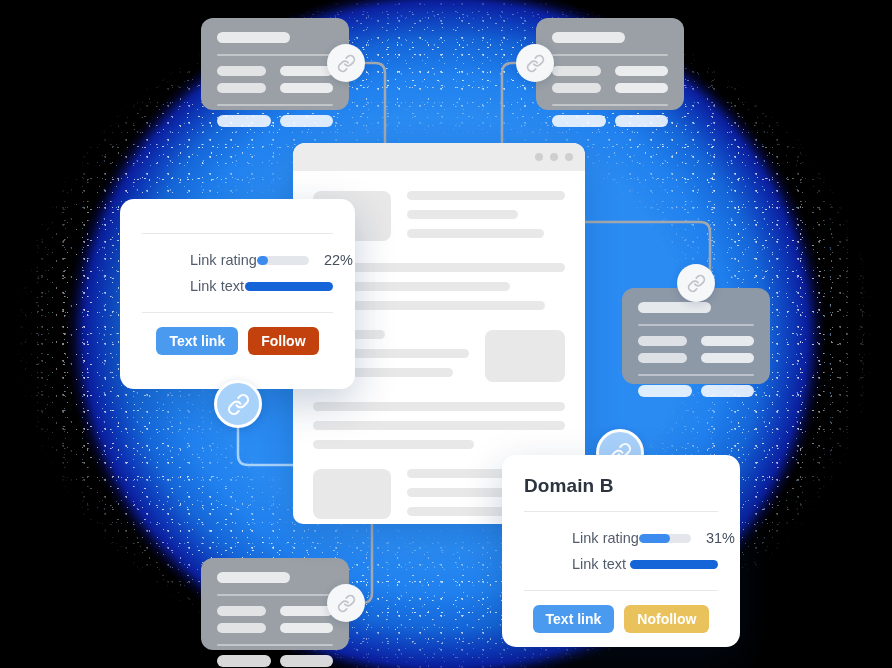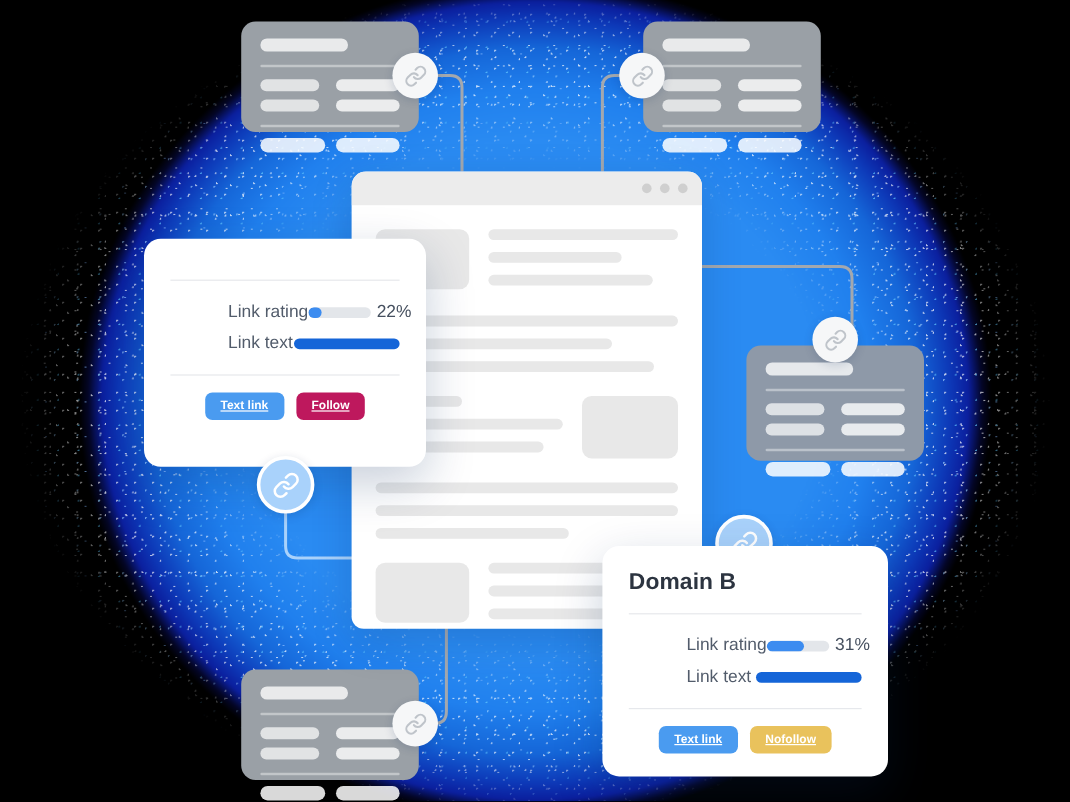--- a/index.html
+++ b/index.html
@@ -105,30 +105,30 @@
     position: absolute;
     background: #fff;
     border-radius: 14px;
     box-shadow: 0 14px 40px rgba(10,40,90,.22);
     padding: 20px 22px 18px;
   }
   .ic-title { font-size: 19px; font-weight: 700; color: #2c3440; letter-spacing: .1px; }
   .ic-rule  { height: 1px; background: #e6e8ec; margin: 14px 0 13px; }
   .ic-row   { display: flex; align-items: center; height: 26px; margin-left: 48px; }
   .ic-label { font-size: 14.5px; color: #525c6b; flex: 0 0 auto; }
-  .ic-meter { margin-left: auto; display: flex; align-items: center; }
+  .ic-meter { margin-left: auto; display: flex; align-items: center; gap: 10px; }
   .track { width: 52px; height: 9px; border-radius: 5px; background: #e3e6ea; position: relative; overflow: hidden; }
   .fill  { position: absolute; left:0; top:0; height: 100%; border-radius: 5px; background: #3c8cf0; }
   .pct   { font-size: 14.5px; color: #46505f; width: 34px; text-align: right; }
   .solid-bar { width: 88px; height: 9px; border-radius: 5px; background: #1565d8; }
   .ic-rule2 { height: 1px; background: #e6e8ec; margin: 13px 0 14px; }
   .ic-tags { display: flex; gap: 10px; justify-content: center; }
   .tag {
-    font-size: 10px; font-weight: 700; color: #fff;
-    padding: 6px 13px; border-radius: 6px; white-space: nowrap; text-decoration: underline;
+    font-size: 14px; font-weight: 700; color: #fff;
+    padding: 6px 13px; border-radius: 6px; white-space: nowrap;
   }
 
   
   .link-badge {
     position: absolute;
     border-radius: 50%;
     display: flex; align-items: center; justify-content: center;
     box-shadow: 0 2px 8px rgba(10,40,90,.16);
   }
   .link-badge.white { background: #f6f7f8; }
@@ -321,21 +321,21 @@
     <div class="ic-row">
       <span class="ic-label">Link text</span>
       <span class="ic-meter">
         <span class="solid-bar"></span>
       </span>
     </div>
 
     <div class="ic-rule2"></div>
     <div class="ic-tags">
       <span class="tag" style="background:#4a9bf0;">Text link</span>
-      <span class="tag" style="background:#be185d;">Follow</span>
+      <span class="tag" style="background:#c2410c;">Follow</span>
     </div>
   </div>
 
   <div class="link-badge blue" style="left:214px; top:380px; width:48px; height:48px; border:3px solid #fff;">
     <svg width="23" height="23" viewBox="0 0 24 24" fill="none" stroke="#ffffff" stroke-width="2.2" stroke-linecap="round" stroke-linejoin="round">
       <path d="M10 13a5 5 0 0 0 7.54.54l3-3a5 5 0 0 0-7.07-7.07l-1.72 1.71"></path>
       <path d="M14 11a5 5 0 0 0-7.54-.54l-3 3a5 5 0 0 0 7.07 7.07l1.71-1.71"></path>
     </svg>
   </div>
 

